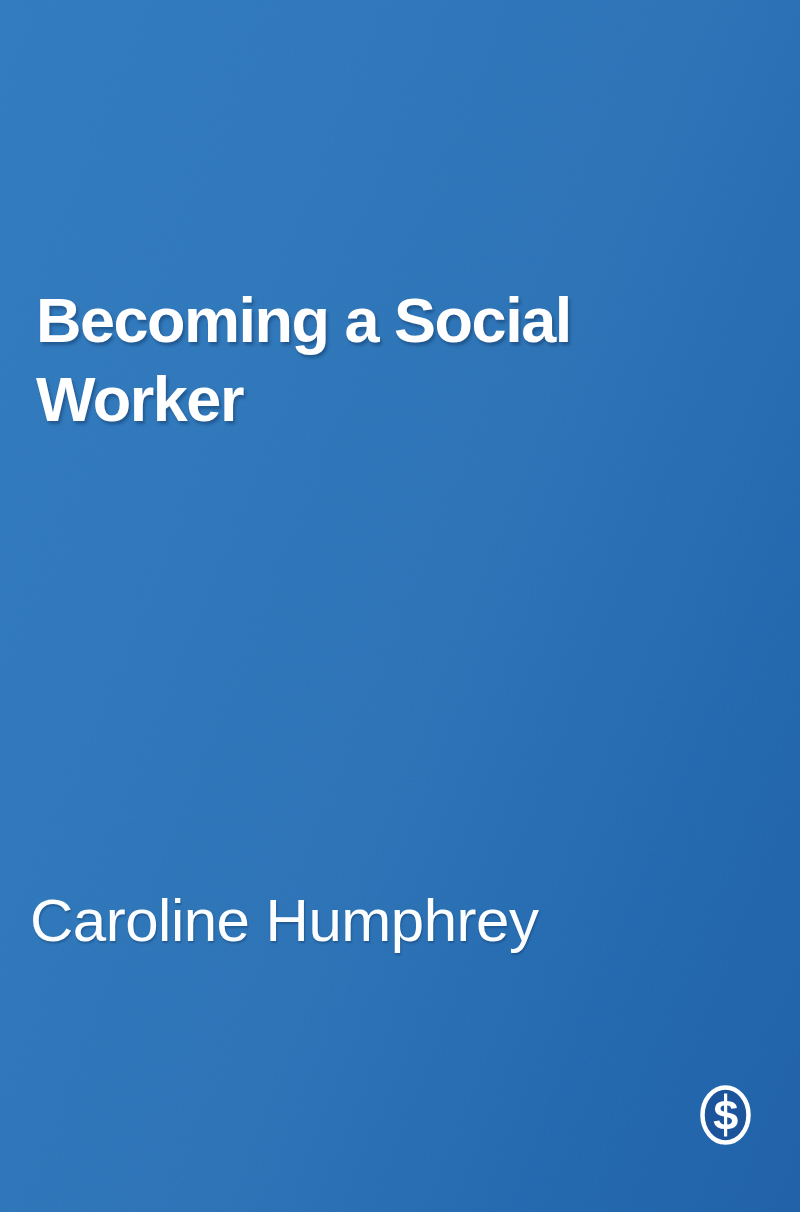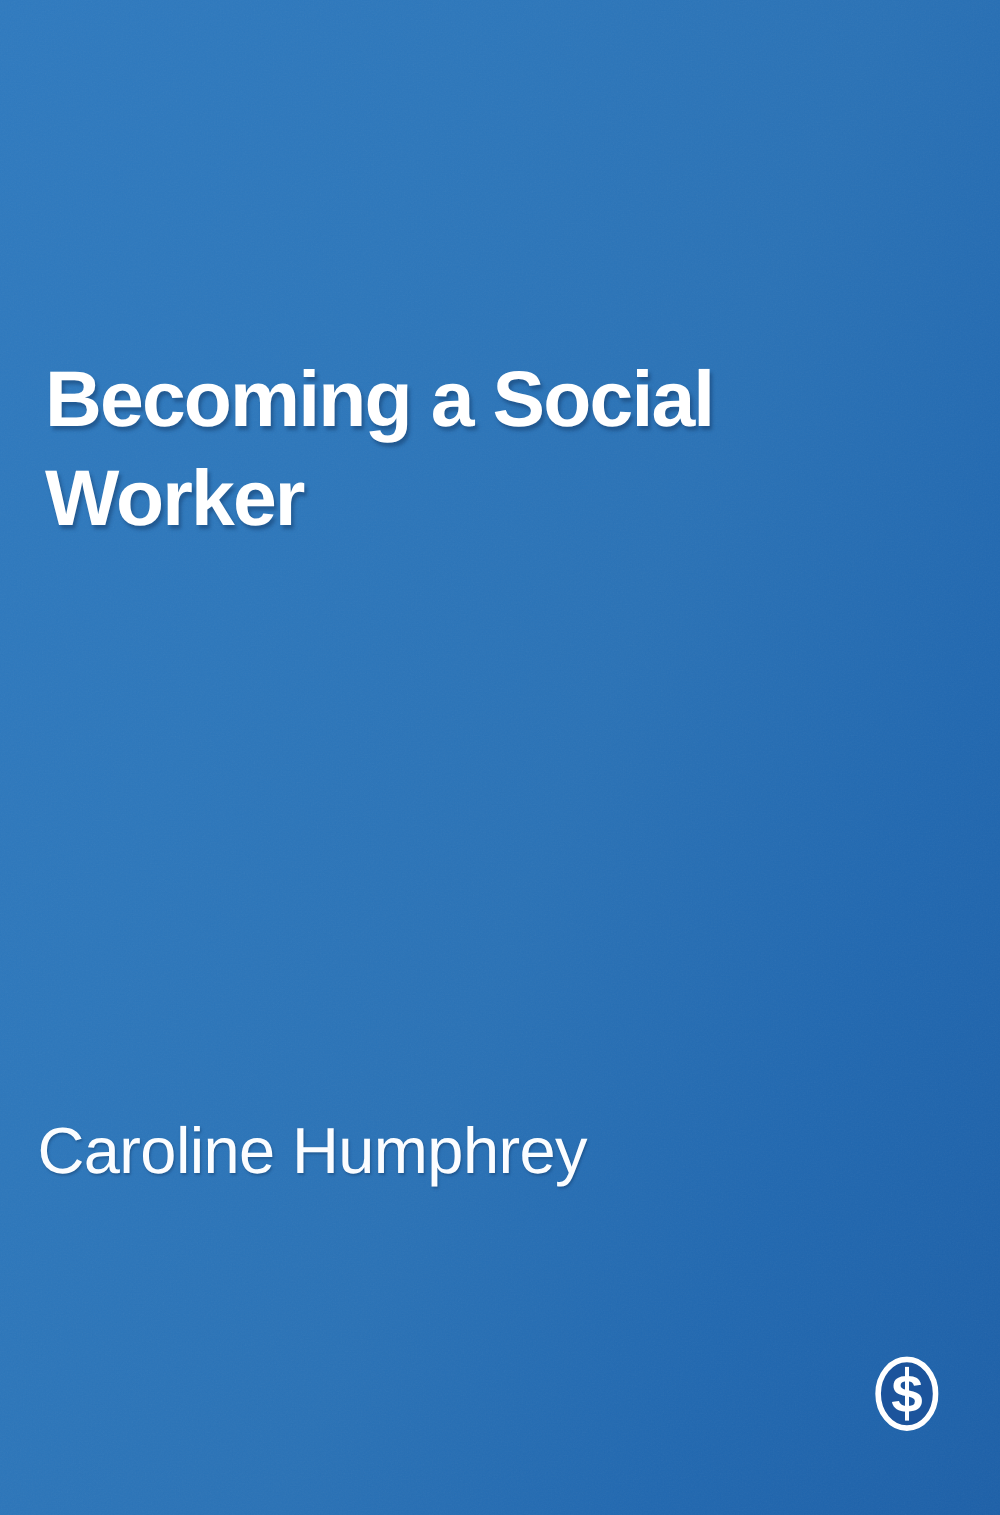--- a/index.html
+++ b/index.html
@@ -49,21 +49,21 @@
     line-height: 30px;
     letter-spacing: 0.5px;
     text-shadow: 1px 2px 2px rgba(12, 42, 82, 0.30);
   }
   .author {
     position: absolute;
     left: 30px;
     top: 896px;
     margin: 0;
     color: #fbfdff;
-    font-size: 52px;
+    font-size: 60px;
     font-weight: normal;
     letter-spacing: -0.5px;
     line-height: 50px;
     text-shadow: 1px 2px 2px rgba(12, 42, 82, 0.35);
   }
   .publisher-logo {
     position: absolute;
     left: 700px;
     top: 1085px;
     width: 51px;

